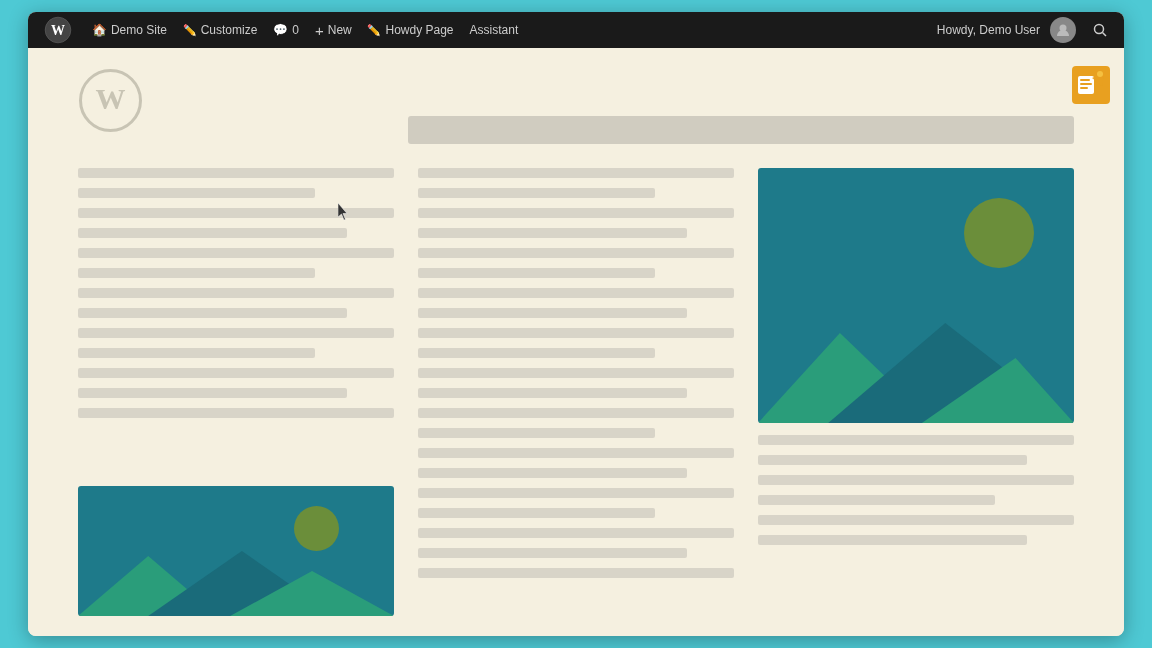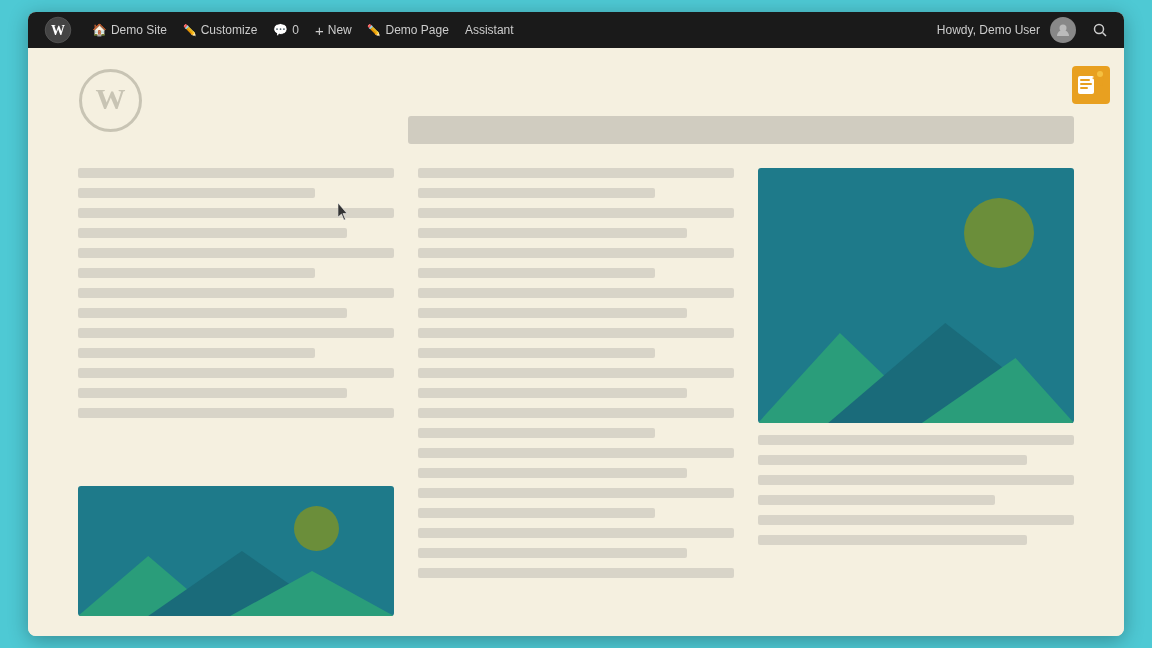--- a/index.html
+++ b/index.html
@@ -197,21 +197,21 @@
       <span>0</span>
     </div>
 
     <div class="admin-bar-item">
       <span style="font-size:15px; font-weight:300;">+</span>
       <span>New</span>
     </div>
 
     <div class="admin-bar-item">
       <span style="font-size:11px;">✏️</span>
-      <span>Demo Page</span>
+      <span>Howdy Page</span>
     </div>
 
 
     <div class="admin-bar-item">
       <span>Assistant</span>
     </div>
 
     <div class="admin-bar-spacer"></div>
 
     <div class="admin-bar-right">

